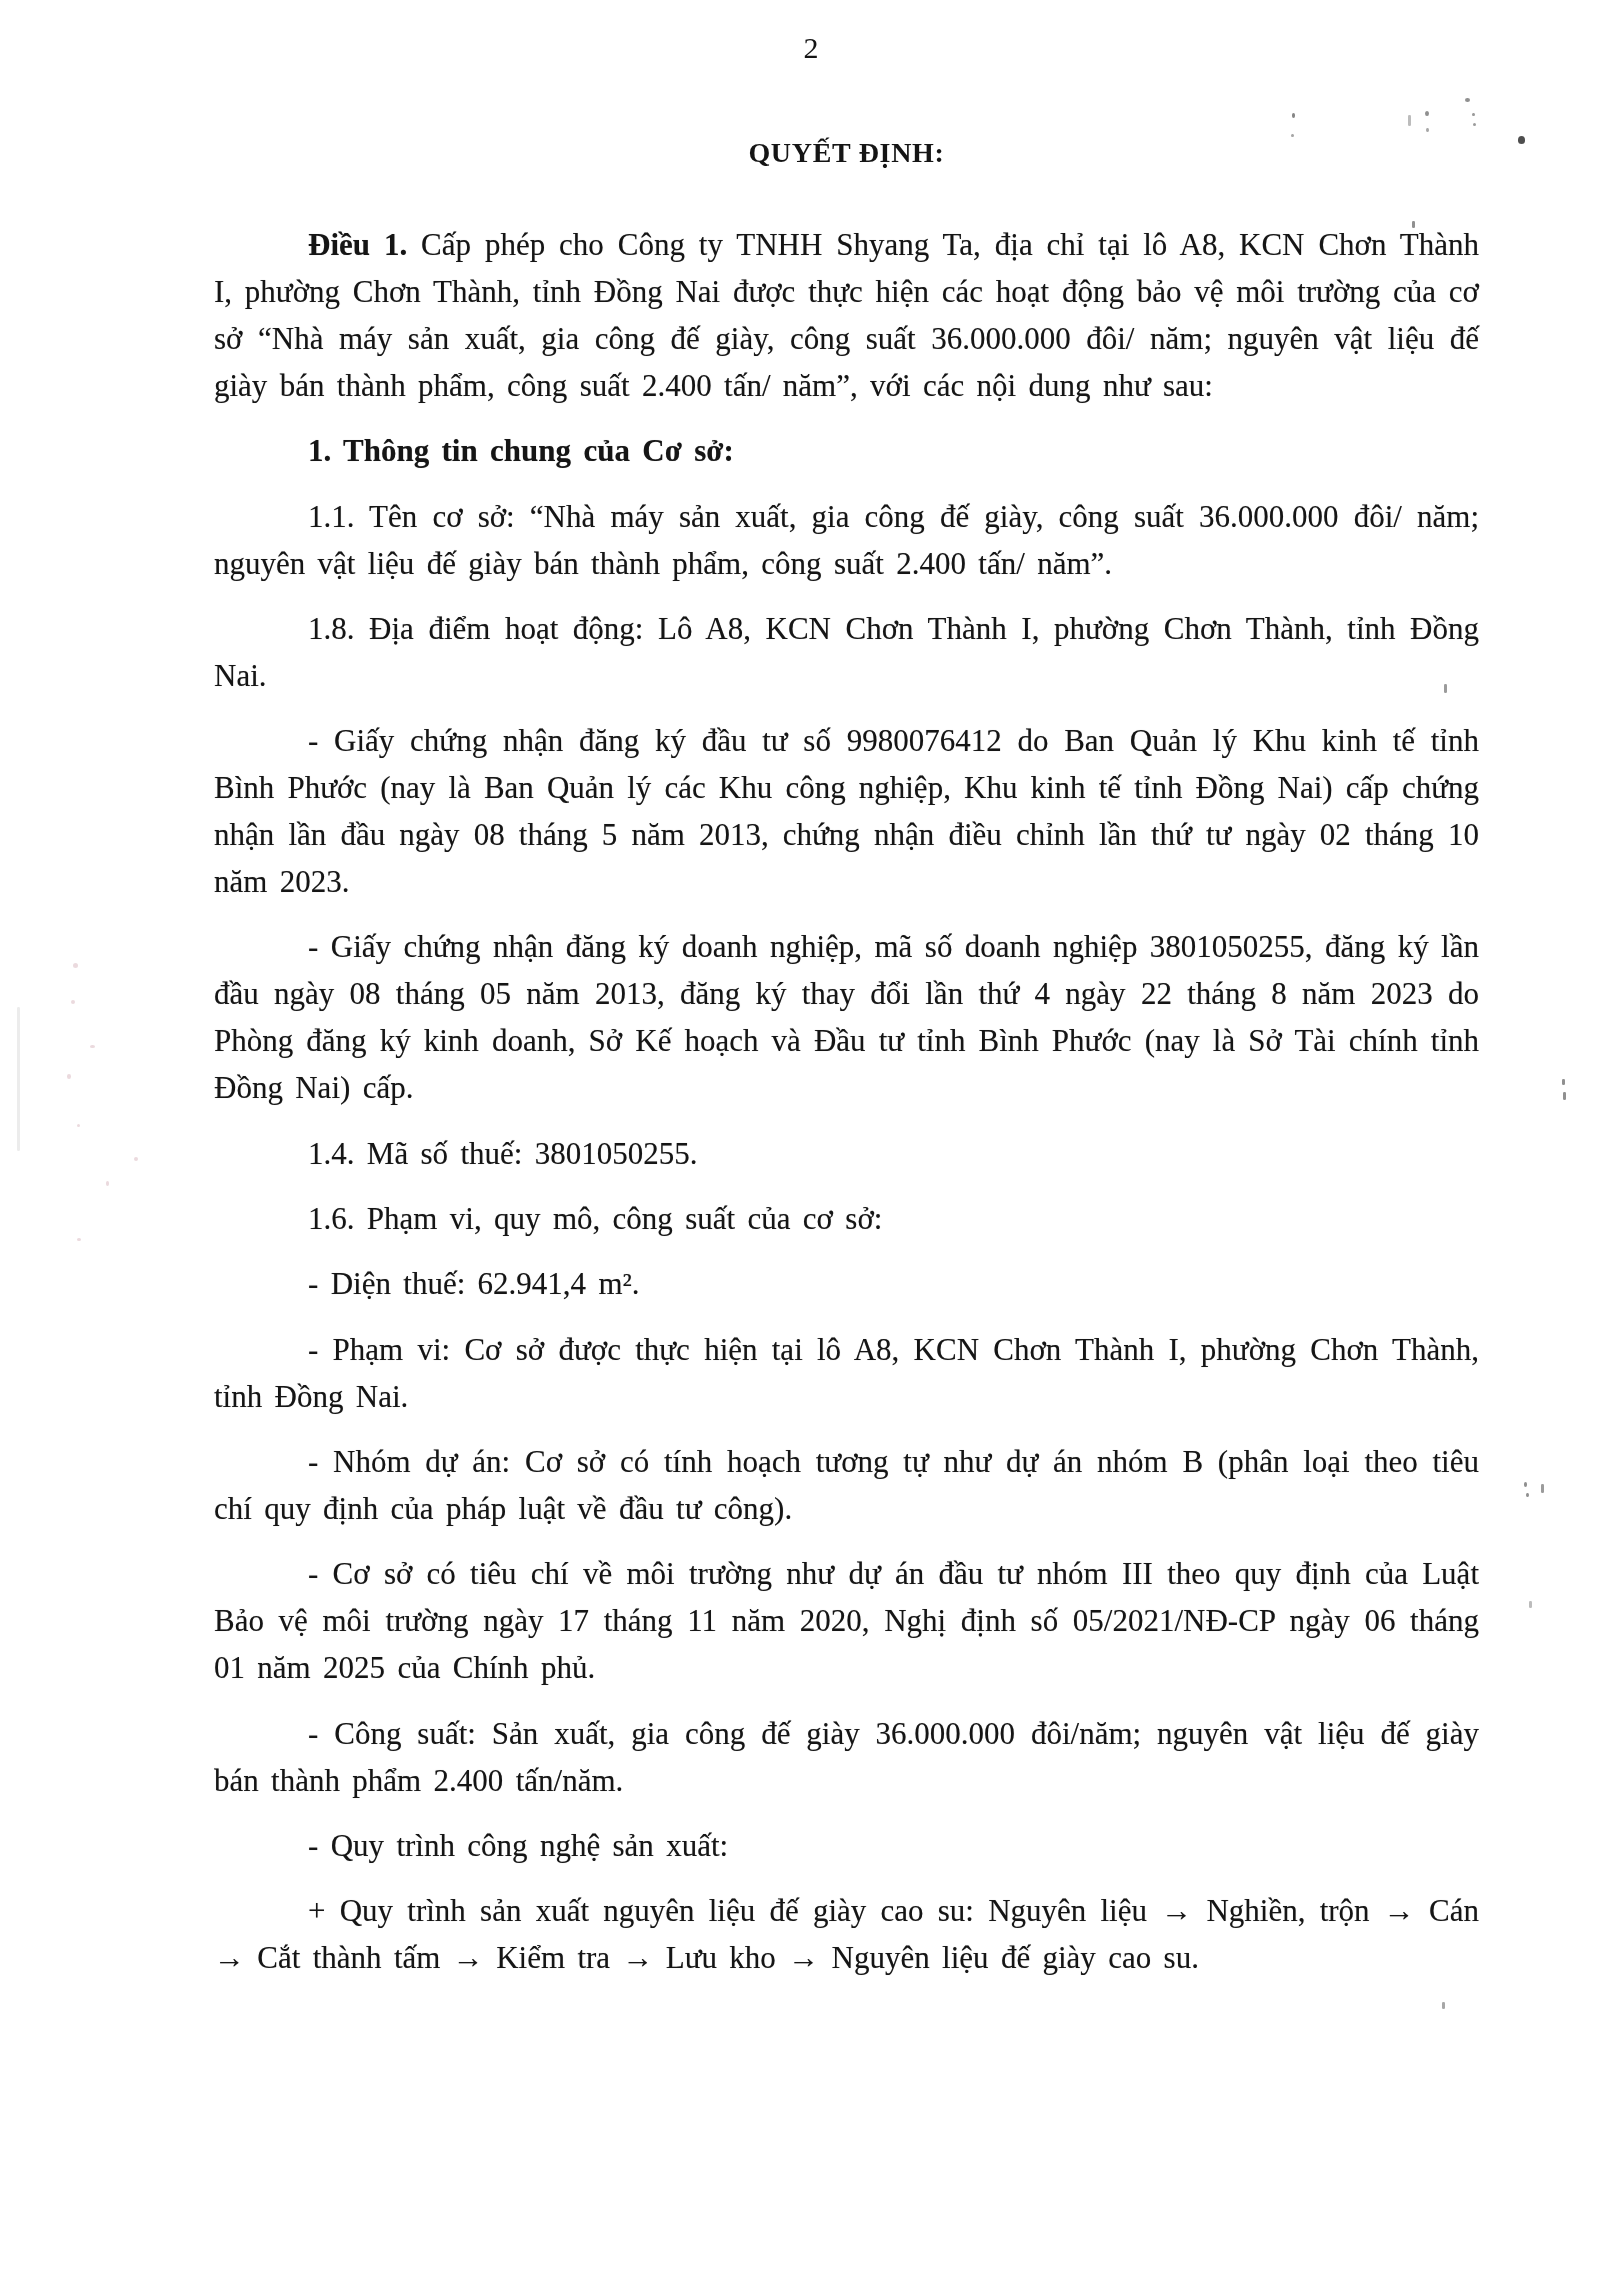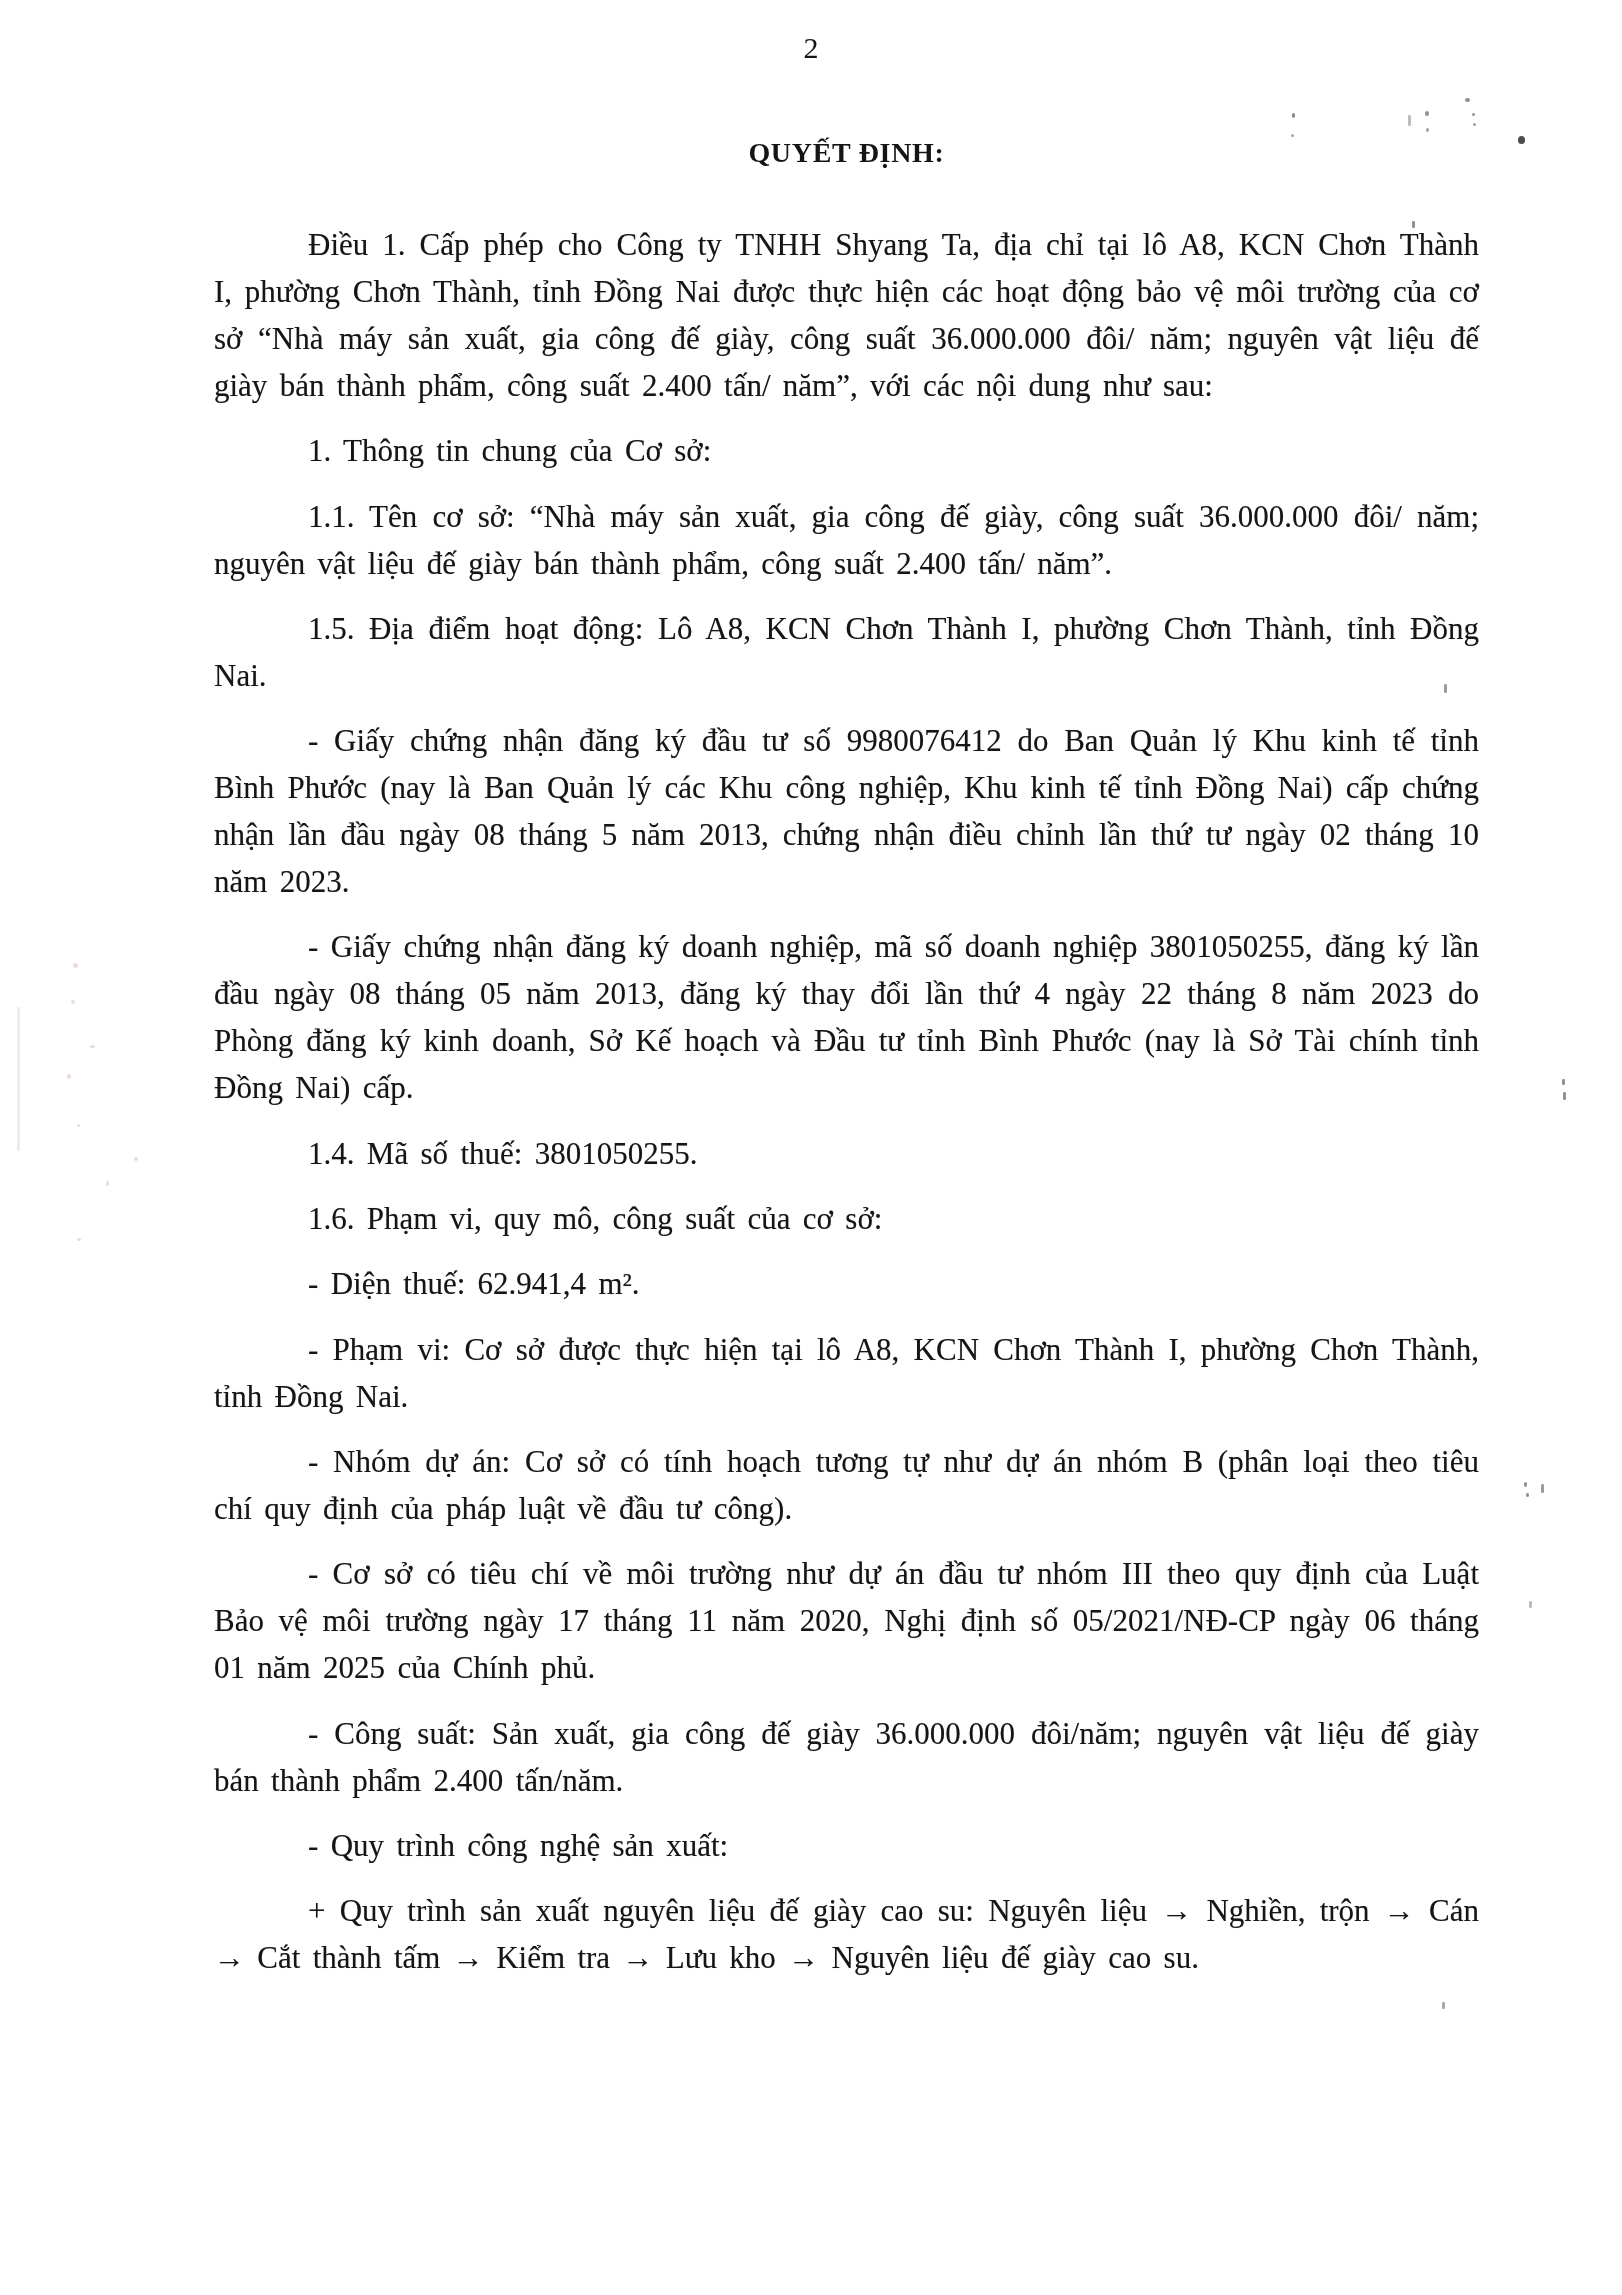--- a/index.html
+++ b/index.html
@@ -37,21 +37,21 @@
   }
   .para {
     margin: 0 0 18.3px 0;
     font-size: 31px;
     line-height: 47px;
     text-align: justify;
     text-indent: 94px;
     word-spacing: 4.6px;
     text-shadow: 0 0 0.7px rgba(10,10,10,0.38);
   }
-  .bold { font-weight: normal; }
+  .bold { font-weight: bold; }
   
   .speck {
     position: absolute;
     background: #222;
     border-radius: 50%;
   }
   .speck.pink { background: #b06a7a; }
   .speck.bar { border-radius: 1.3px; }
 </style>
 </head>
@@ -63,21 +63,21 @@
 
   <div class="doc-title">QUYẾT ĐỊNH:</div>
 
   <div class="content">
     <p class="para"><span class="bold">Điều 1.</span><span> Cấp phép cho Công ty TNHH Shyang Ta, địa chỉ tại lô A8, KCN Chơn Thành I, phường Chơn Thành, tỉnh Đồng Nai được thực hiện các hoạt động bảo vệ môi trường của cơ sở “Nhà máy sản xuất, gia công đế giày, công suất 36.000.000 đôi/ năm; nguyên vật liệu đế giày bán thành phẩm, công suất 2.400 tấn/ năm”, với các nội dung như sau:</span></p>
 
     <p class="para bold">1. Thông tin chung của Cơ sở:</p>
 
     <p class="para">1.1. Tên cơ sở: “Nhà máy sản xuất, gia công đế giày, công suất 36.000.000 đôi/ năm; nguyên vật liệu đế giày bán thành phẩm, công suất 2.400 tấn/ năm”.</p>
 
-    <p class="para">1.5. Địa điểm hoạt động: Lô A8, KCN Chơn Thành I, phường Chơn Thành, tỉnh Đồng Nai.</p>
+    <p class="para">1.8. Địa điểm hoạt động: Lô A8, KCN Chơn Thành I, phường Chơn Thành, tỉnh Đồng Nai.</p>
 
 
     <p class="para">- Giấy chứng nhận đăng ký đầu tư số 9980076412 do Ban Quản lý Khu kinh tế tỉnh Bình Phước (nay là Ban Quản lý các Khu công nghiệp, Khu kinh tế tỉnh Đồng Nai) cấp chứng nhận lần đầu ngày 08 tháng 5 năm 2013, chứng nhận điều chỉnh lần thứ tư ngày 02 tháng 10 năm 2023.</p>
 
     <p class="para">- Giấy chứng nhận đăng ký doanh nghiệp, mã số doanh nghiệp 3801050255, đăng ký lần đầu ngày 08 tháng 05 năm 2013, đăng ký thay đổi lần thứ 4 ngày 22 tháng 8 năm 2023 do Phòng đăng ký kinh doanh, Sở Kế hoạch và Đầu tư tỉnh Bình Phước (nay là Sở Tài chính tỉnh Đồng Nai) cấp.</p>
 
     <p class="para">1.4. Mã số thuế: 3801050255.</p>
 
 
     <p class="para">1.6. Phạm vi, quy mô, công suất của cơ sở:</p>

